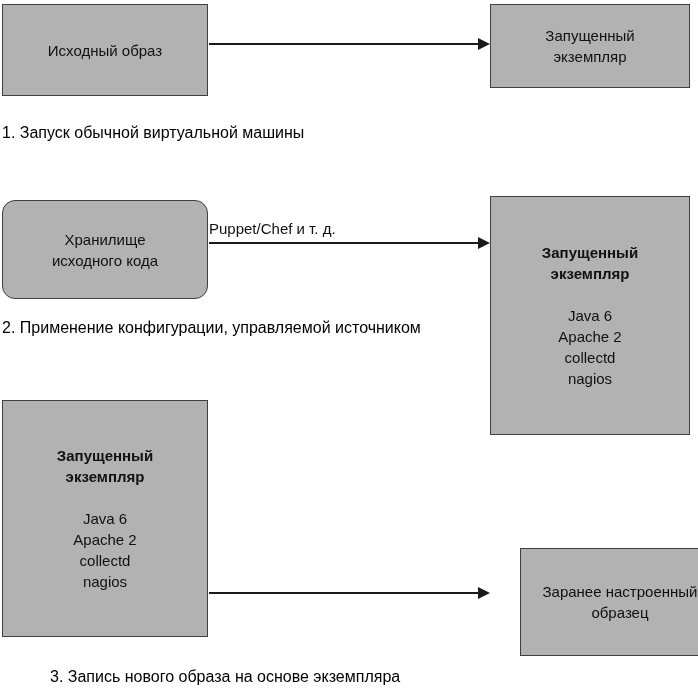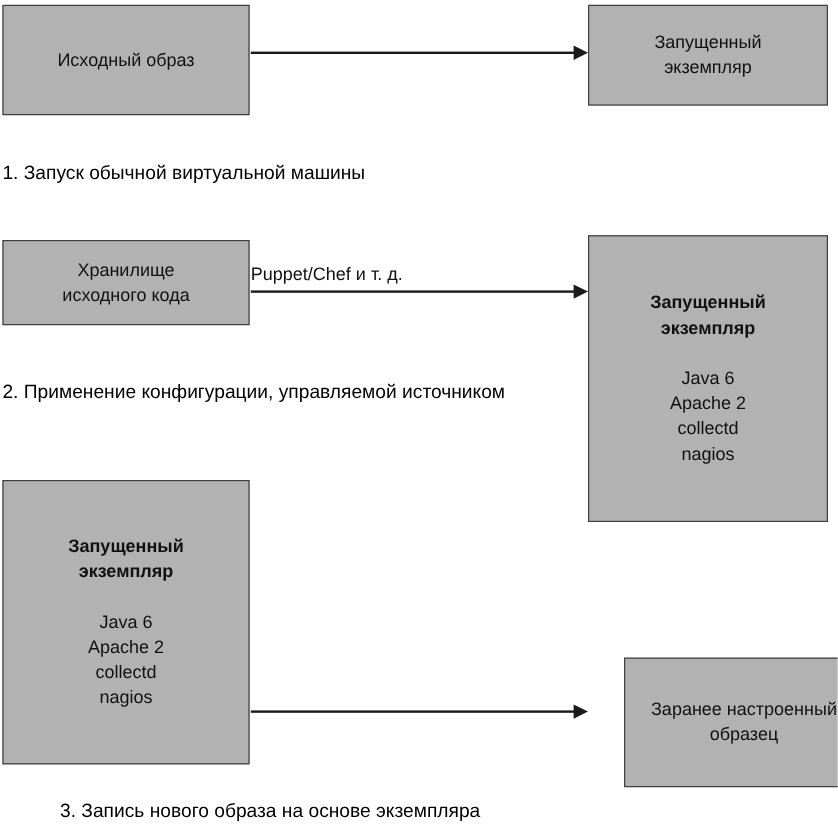--- a/index.html
+++ b/index.html
@@ -59,23 +59,23 @@
 <div class="canvas">
 
   <div class="box" style="left:2px; top:4px; width:206px; height:92px;">Исходный образ</div>
 
   <div class="arrow-line" style="left:209px; top:43px; width:272px;"></div>
   <div class="arrow-head" style="left:478px; top:38px;"></div>
 
   <div class="box" style="left:490px; top:4px; width:200px; height:84px;">Запущенный
 экземпляр</div>
 
-  <div class="caption" style="left:2px; top:136px;text-align:center;">1. Запуск обычной виртуальной машины</div>
+  <div class="caption" style="left:2px; top:124px;text-align:center;">1. Запуск обычной виртуальной машины</div>
 
-  <div class="box" style="left:2px; top:200px; width:206px; height:71px;">Хранилище
+  <div class="box" style="left:2px; top:200px; width:206px; height:99px;border-radius:13px;">Хранилище
 исходного кода</div>
 
   <div class="arrow-label" style="left:209px; top:220px; width:270px;">Puppet/Chef и т. д.</div>
   <div class="arrow-line" style="left:209px; top:242px; width:272px;"></div>
   <div class="arrow-head" style="left:478px; top:237px;"></div>
 
   <div class="box col" style="left:490px; top:196px; width:200px; height:239px;">
     <div class="box-title">Запущенный
 экземпляр</div>
     <div class="box-services">Java 6

